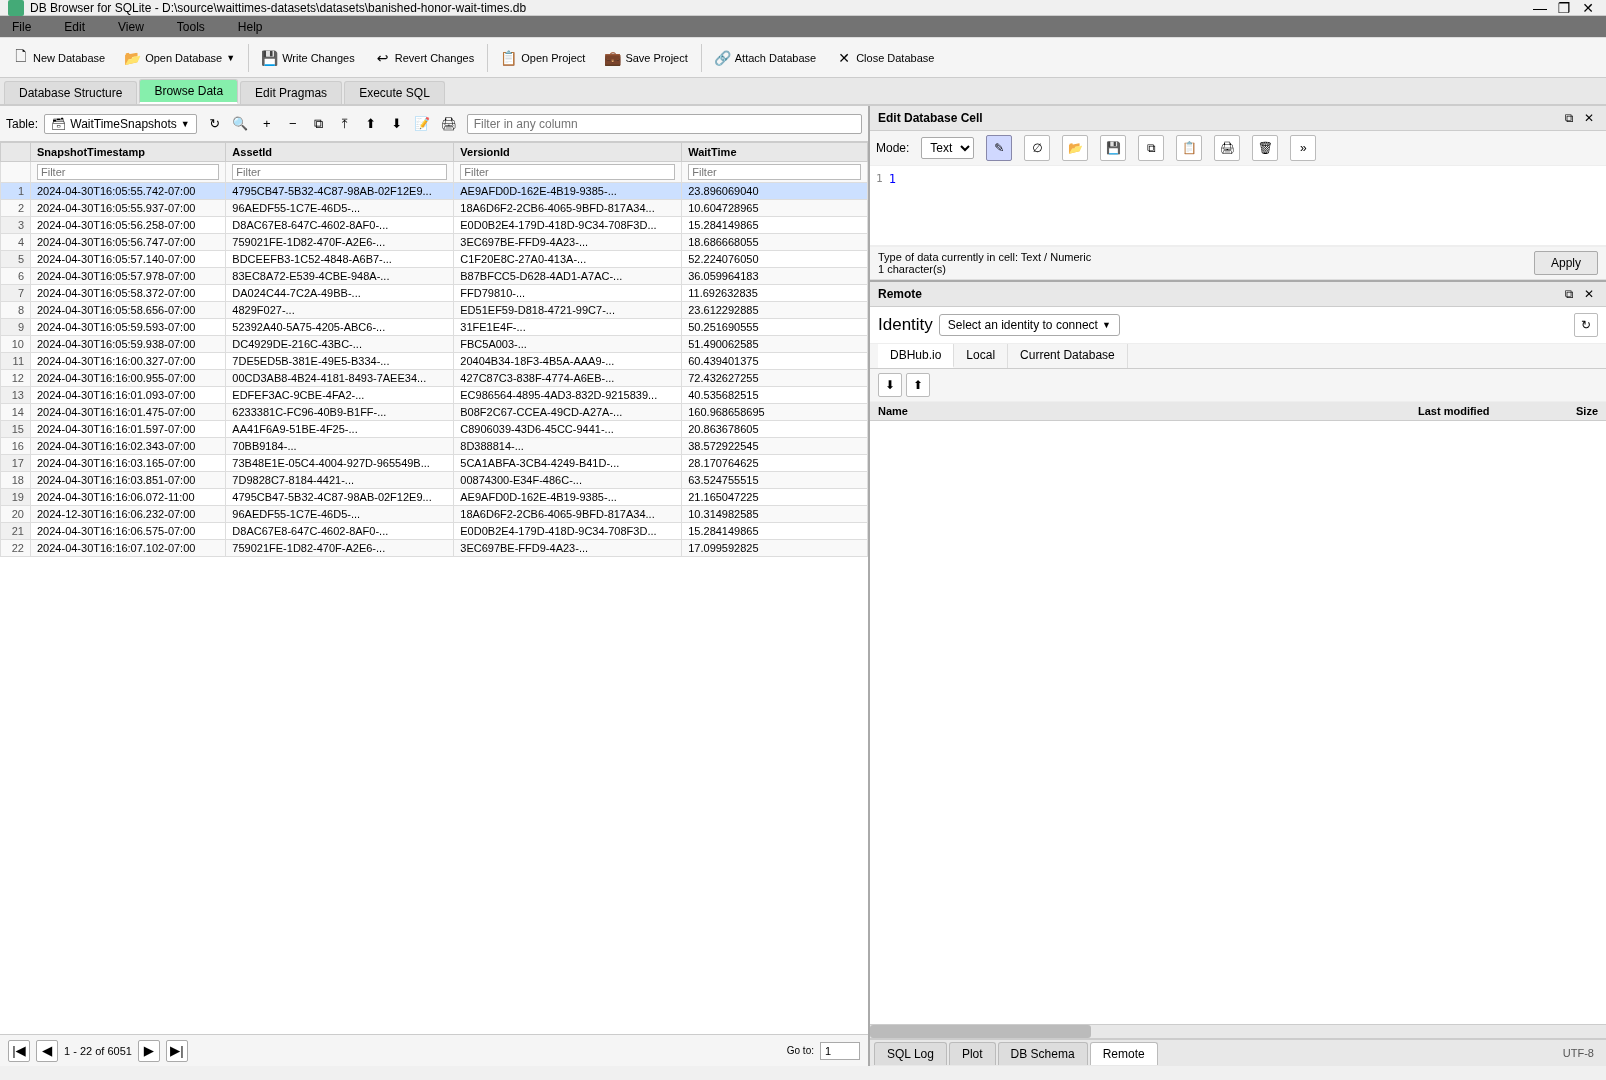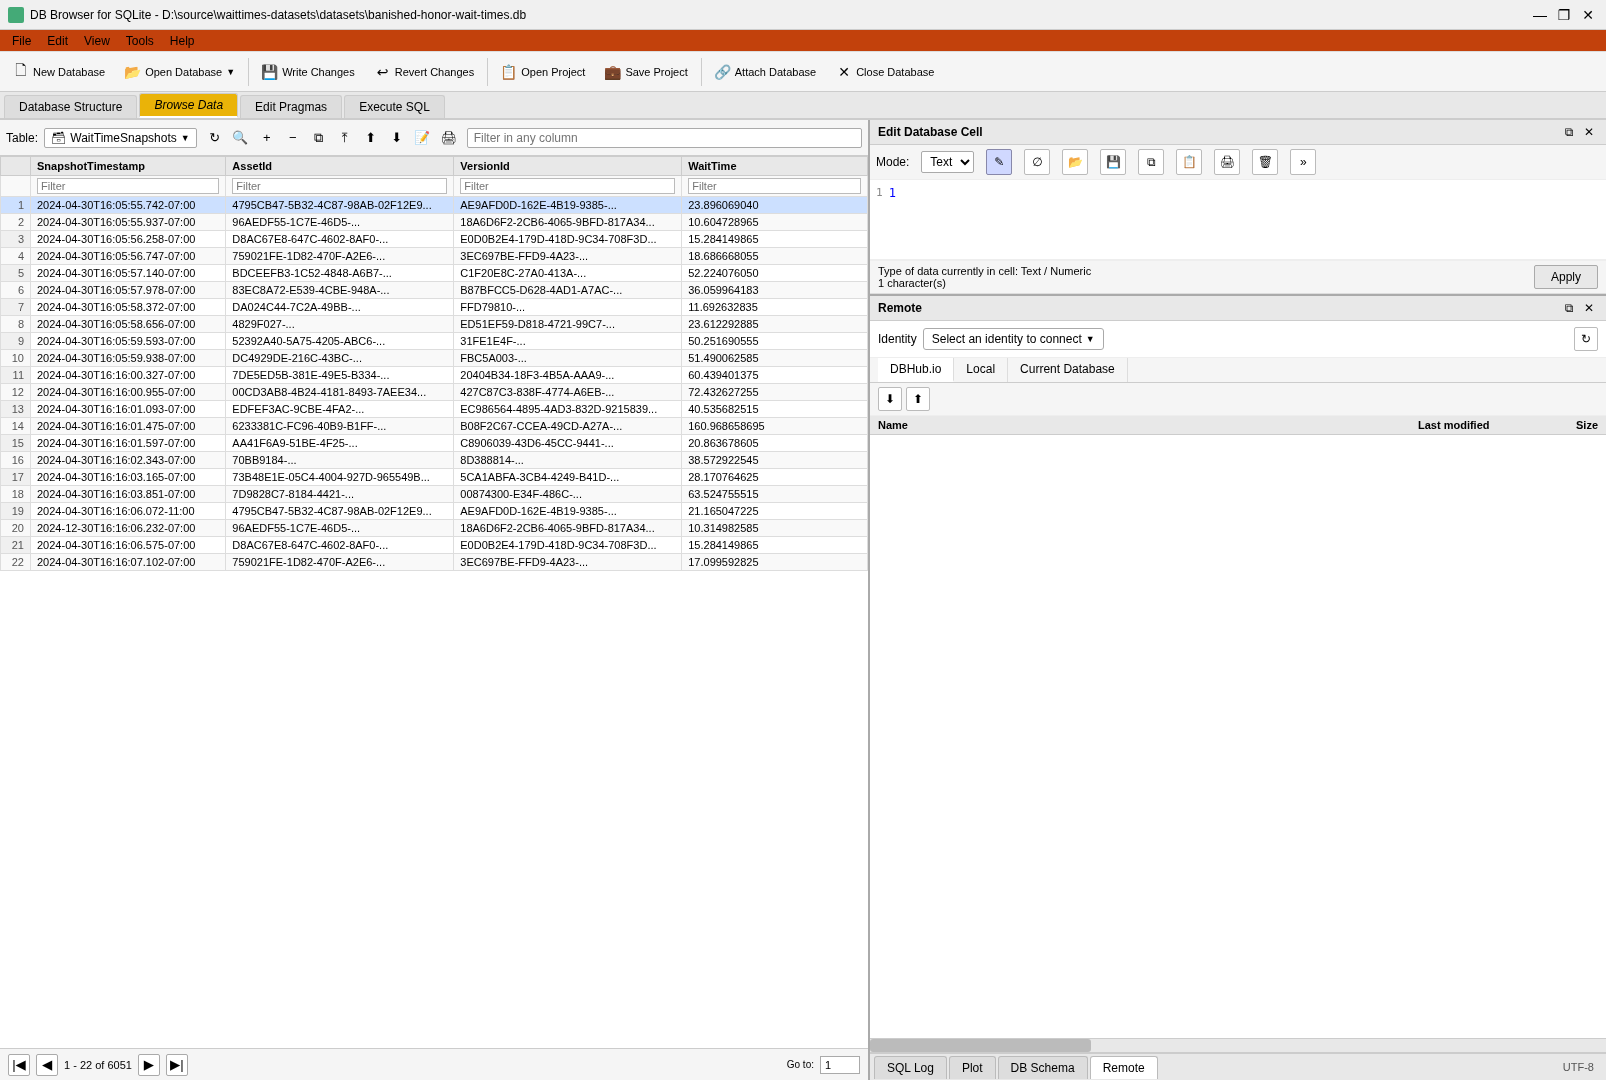--- a/index.html
+++ b/index.html
@@ -1,38 +1,38 @@
 <!DOCTYPE html>
 <html><head>
   <meta charset="utf-8">
   <style>
     * { box-sizing: border-box; margin: 0; padding: 0; }
     body { font-family: 'Segoe UI', Arial, sans-serif; font-size: 12px; background: #f0f0f0; color: #000; width: 1606px; height: 1080px; overflow: hidden; }
 
     
-    #title-bar { background: #f0f0f0; height: 30px; display: flex; align-items: center; padding: 0 8px; border-bottom: 1px solid #ccc; }
+    #title-bar { background: #f0f0f0; height: 16px; display: flex; align-items: center; padding: 0 8px; border-bottom: 1px solid #ccc; }
     #title-bar .app-icon { width: 16px; height: 16px; background: #4a7; border-radius: 2px; margin-right: 6px; display: inline-block; }
     #title-bar .title-text { font-size: 12px; flex: 1; }
     #title-bar .win-controls { display: flex; gap: 4px; }
     #title-bar .win-btn { width: 20px; height: 20px; border: none; background: transparent; cursor: pointer; font-size: 14px; display: flex; align-items: center; justify-content: center; }
 
     
-    #menu-bar { background: #c2410c; height: 22px; display: flex; align-items: center; padding: 0 4px; border-bottom: 1px solid #ddd; }
+    #menu-bar { background: #737373; height: 22px; display: flex; align-items: center; padding: 0 4px; border-bottom: 1px solid #ddd; gap: 17px; }
     #menu-bar .menu-item { padding: 2px 8px; cursor: pointer; font-size: 12px; }
 
     
     #toolbar { background: #f5f5f5; height: 40px; display: flex; align-items: center; padding: 0 4px; border-bottom: 1px solid #ccc; gap: 2px; }
     .tb-btn { display: flex; align-items: center; gap: 4px; padding: 4px 8px; border: 1px solid transparent; background: transparent; cursor: pointer; font-size: 11px; border-radius: 2px; }
     .tb-sep { width: 1px; height: 28px; background: #ccc; margin: 0 2px; }
     .tb-icon { width: 16px; height: 16px; display: inline-flex; align-items: center; justify-content: center; font-size: 14px; }
 
     
     #tab-bar { background: #e8e8e8; height: 28px; display: flex; align-items: flex-end; padding: 0 4px; border-bottom: 2px solid #ccc; }
     .tab { padding: 4px 14px; border: 1px solid #ccc; border-bottom: none; background: #ddd; cursor: pointer; font-size: 12px; border-radius: 3px 3px 0 0; margin-right: 2px; }
-    .tab.active { background: #eab308; border-bottom: 2px solid #fff; z-index: 1; font-style: italic; }
+    .tab.active { background: #86efac; border-bottom: 2px solid #fff; z-index: 1; }
 
     
     #main { display: flex; height: calc(1080px - 30px - 22px - 40px - 28px); }
 
     
     #left-panel { flex: 0 0 870px; display: flex; flex-direction: column; border-right: 2px solid #aaa; background: #fff; }
 
     
     #table-bar { display: flex; align-items: center; padding: 4px 6px; border-bottom: 1px solid #ccc; background: #f5f5f5; gap: 6px; height: 36px; }
     #table-bar .label { font-size: 12px; }
@@ -78,21 +78,21 @@
     #cell-editor { padding: 4px; background: #fff; min-height: 80px; }
     .line-num { color: #888; font-size: 11px; padding-right: 6px; }
     .cell-content { font-family: monospace; font-size: 12px; color: #00f; }
 
     #cell-info { display: flex; align-items: center; padding: 4px 8px; border-top: 1px solid #eee; background: #f5f5f5; font-size: 11px; }
     .apply-btn { padding: 4px 16px; border: 1px solid #aaa; background: #e8e8e8; cursor: pointer; font-size: 12px; border-radius: 2px; }
 
     
     #remote-panel { flex: 1; display: flex; flex-direction: column; background: #fff; }
     .remote-identity { display: flex; align-items: center; padding: 6px 8px; border-bottom: 1px solid #eee; gap: 6px; }
-    .identity-label { font-size: 12px; }
+    .identity-label { font-size: 17px; }
     .identity-select { border: 1px solid #aaa; padding: 3px 8px; border-radius: 3px; background: #fff; font-size: 12px; cursor: pointer; display: flex; align-items: center; gap: 4px; }
 
     .remote-tabs { display: flex; border-bottom: 1px solid #ccc; background: #f5f5f5; }
     .remote-tab { padding: 4px 12px; cursor: pointer; font-size: 12px; border-right: 1px solid #ddd; }
     .remote-tab.active { background: #fff; border-bottom: 2px solid #fff; margin-left: 8px; }
 
     .remote-toolbar { display: flex; align-items: center; padding: 4px 8px; gap: 4px; background: #f5f5f5; border-bottom: 1px solid #eee; }
     .remote-icon-btn { width: 24px; height: 24px; border: 1px solid #bbb; background: #fff; cursor: pointer; border-radius: 2px; display: flex; align-items: center; justify-content: center; font-size: 12px; }
 
     .remote-file-table { flex: 1; overflow: auto; }

